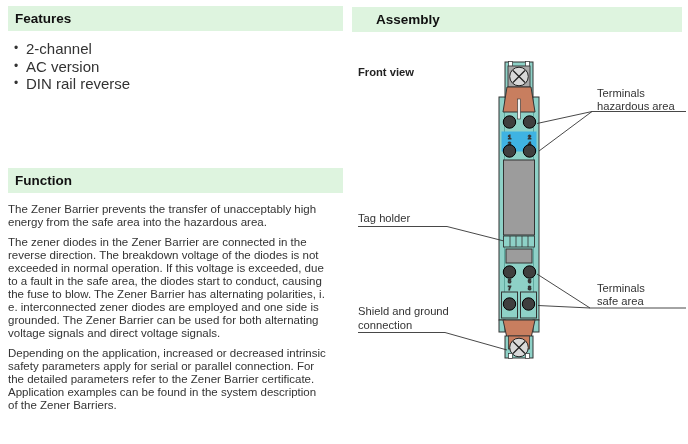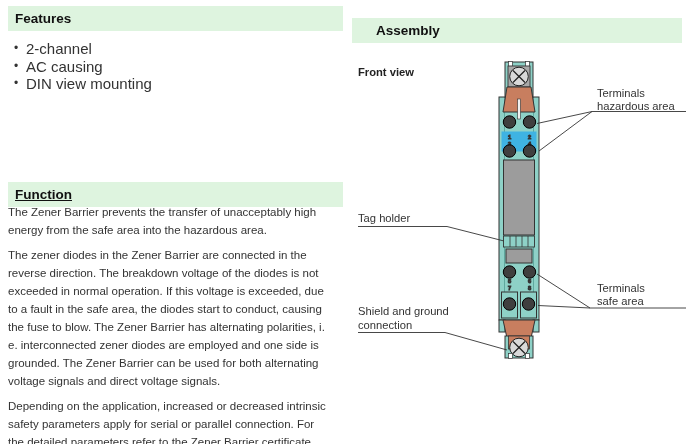--- a/index.html
+++ b/index.html
@@ -17,22 +17,22 @@
   .col-left  { position: absolute; left: 8px;   top: 6px; width: 335px; height: 438px; }
   .col-right { position: absolute; left: 352px; top: 6px; width: 330px; height: 438px; }
   .section-bar {
     position: absolute; left: 0; right: 0; height: 25px;
     background: #def4df;
     display: flex; align-items: center;
     padding-left: 7px;
     font-size: 13.5px; font-weight: bold; color: #111111;
   }
   .features-bar { top: 0; }
-  .function-bar { top: 176px; text-decoration: underline; }
-  .assembly-bar { top: 12px; padding-left: 24px; }
+  .function-bar { top: 162px; }
+  .assembly-bar { top: 1px; padding-left: 24px; }
   .features-list {
     position: absolute; top: 36px; left: 0; right: 0;
     margin: 0; padding: 0; list-style: none;
     font-size: 15px; color: #333333;
   }
   .features-list li {
     position: relative;
     padding-left: 18px;
     line-height: 13px;
     margin-bottom: 4.7px;
@@ -41,41 +41,41 @@
     content: "\2022";
     position: absolute; left: 6px; top: 0;
     font-size: 12px;
   }
   .function-text {
     position: absolute; top: 197px; left: 0; right: 0;
   }
   .function-text p {
     margin: 0 15px 7px 0;
     font-size: 11.5px;
-    line-height: 18px;
+    line-height: 13px;
     color: #333333;
   }
   .diagram-svg { position: absolute; left: 0; top: 30px; }
   .svg-label { font-family: "Liberation Sans", sans-serif; font-size: 11.2px; fill: #333333; }
   .svg-label-bold { font-family: "Liberation Sans", sans-serif; font-size: 11.2px; font-weight: bold; fill: #222222; }
   .term-num { font-family: "Liberation Sans", sans-serif; font-size: 5.6px; font-weight: bold; fill: #ffffff; }
 </style>
 </head>
 <body>
 
 <div class="page">
 
   <div class="col-left">
     <div class="section-bar features-bar">
       <span>Features</span>
     </div>
     <ul class="features-list">
       <li><span>2-channel</span></li>
-      <li><span>AC causing</span></li>
-      <li><span>DIN view mounting</span></li>
+      <li><span>AC version</span></li>
+      <li><span>DIN rail reverse</span></li>
     </ul>
     <div class="section-bar function-bar">
       <span>Function</span>
     </div>
     <div class="function-text">
       <p>The Zener Barrier prevents the transfer of unacceptably high energy from the safe area into the hazardous area.</p>
       <p>The zener diodes in the Zener Barrier are connected in the reverse direction. The breakdown voltage of the diodes is not exceeded in normal operation. If this voltage is exceeded, due to a fault in the safe area, the diodes start to conduct, causing the fuse to blow. The Zener Barrier has alternating polarities, i. e. interconnected zener diodes are employed and one side is grounded. The Zener Barrier can be used for both alternating voltage signals and direct voltage signals.</p>
       <p>Depending on the application, increased or decreased intrinsic safety parameters apply for serial or parallel connection. For the detailed parameters refer to the Zener Barrier certificate. Application examples can be found in the system description of the Zener Barriers.</p>
     </div>
   </div>

